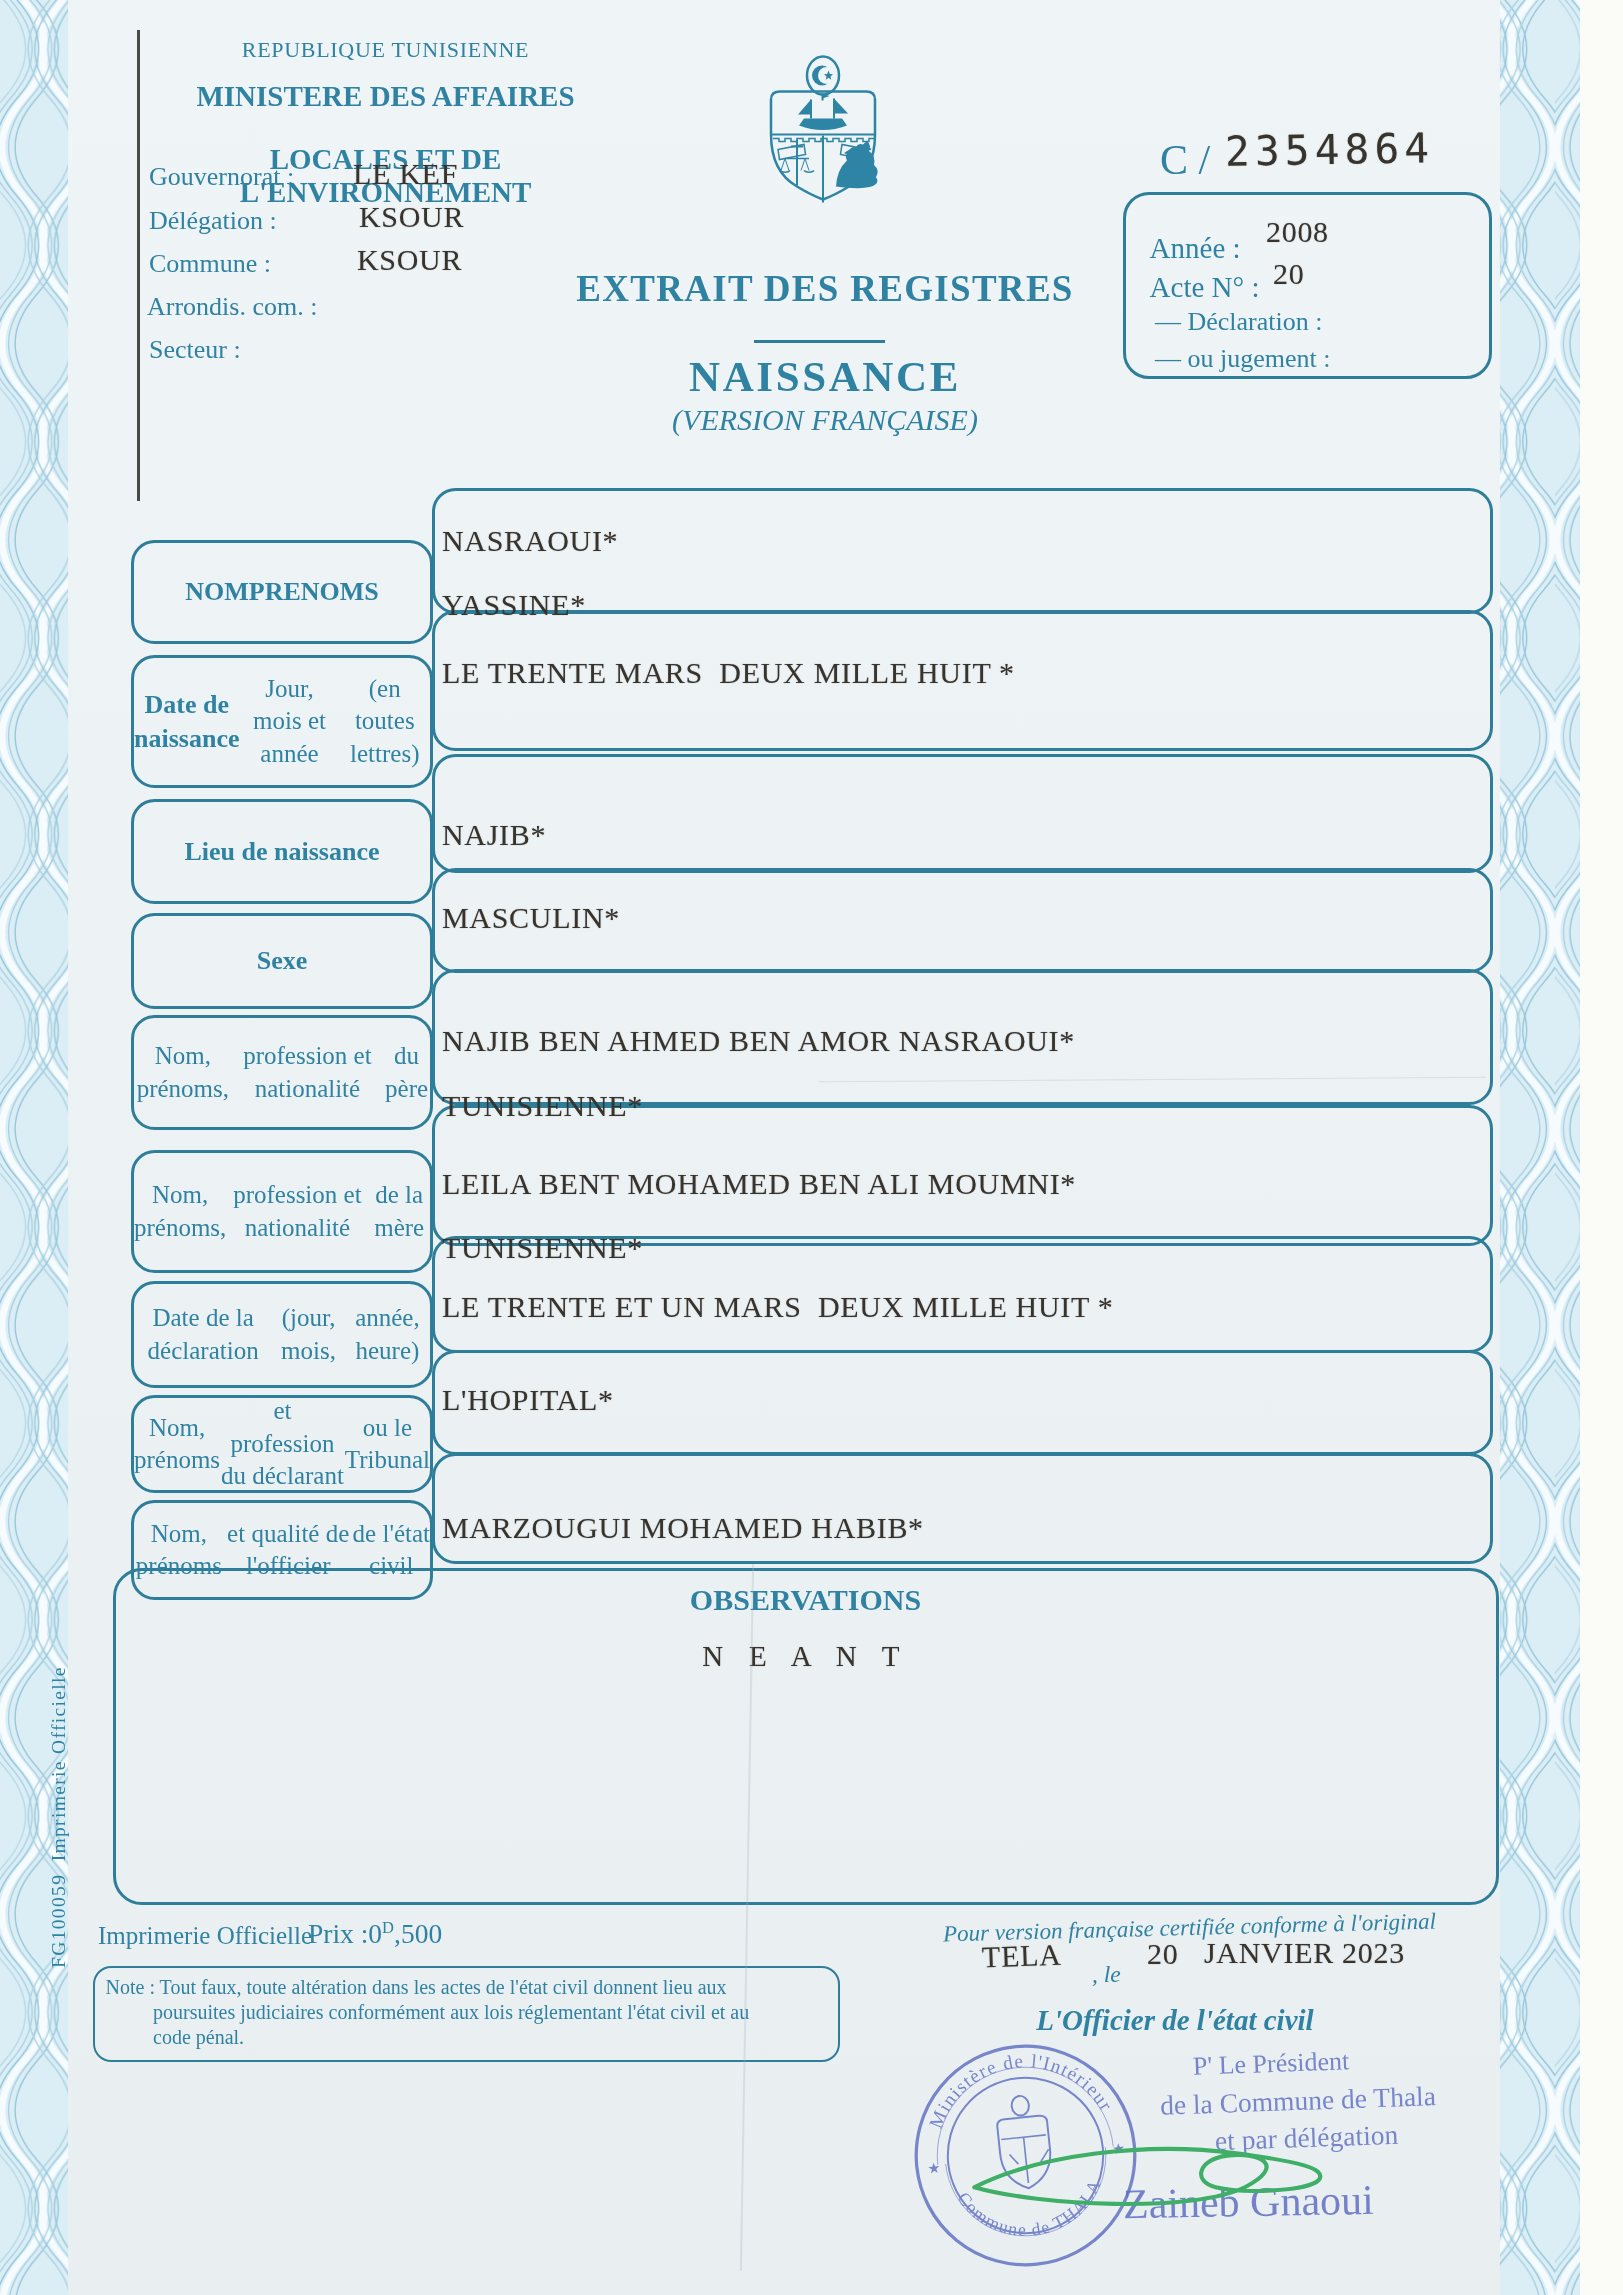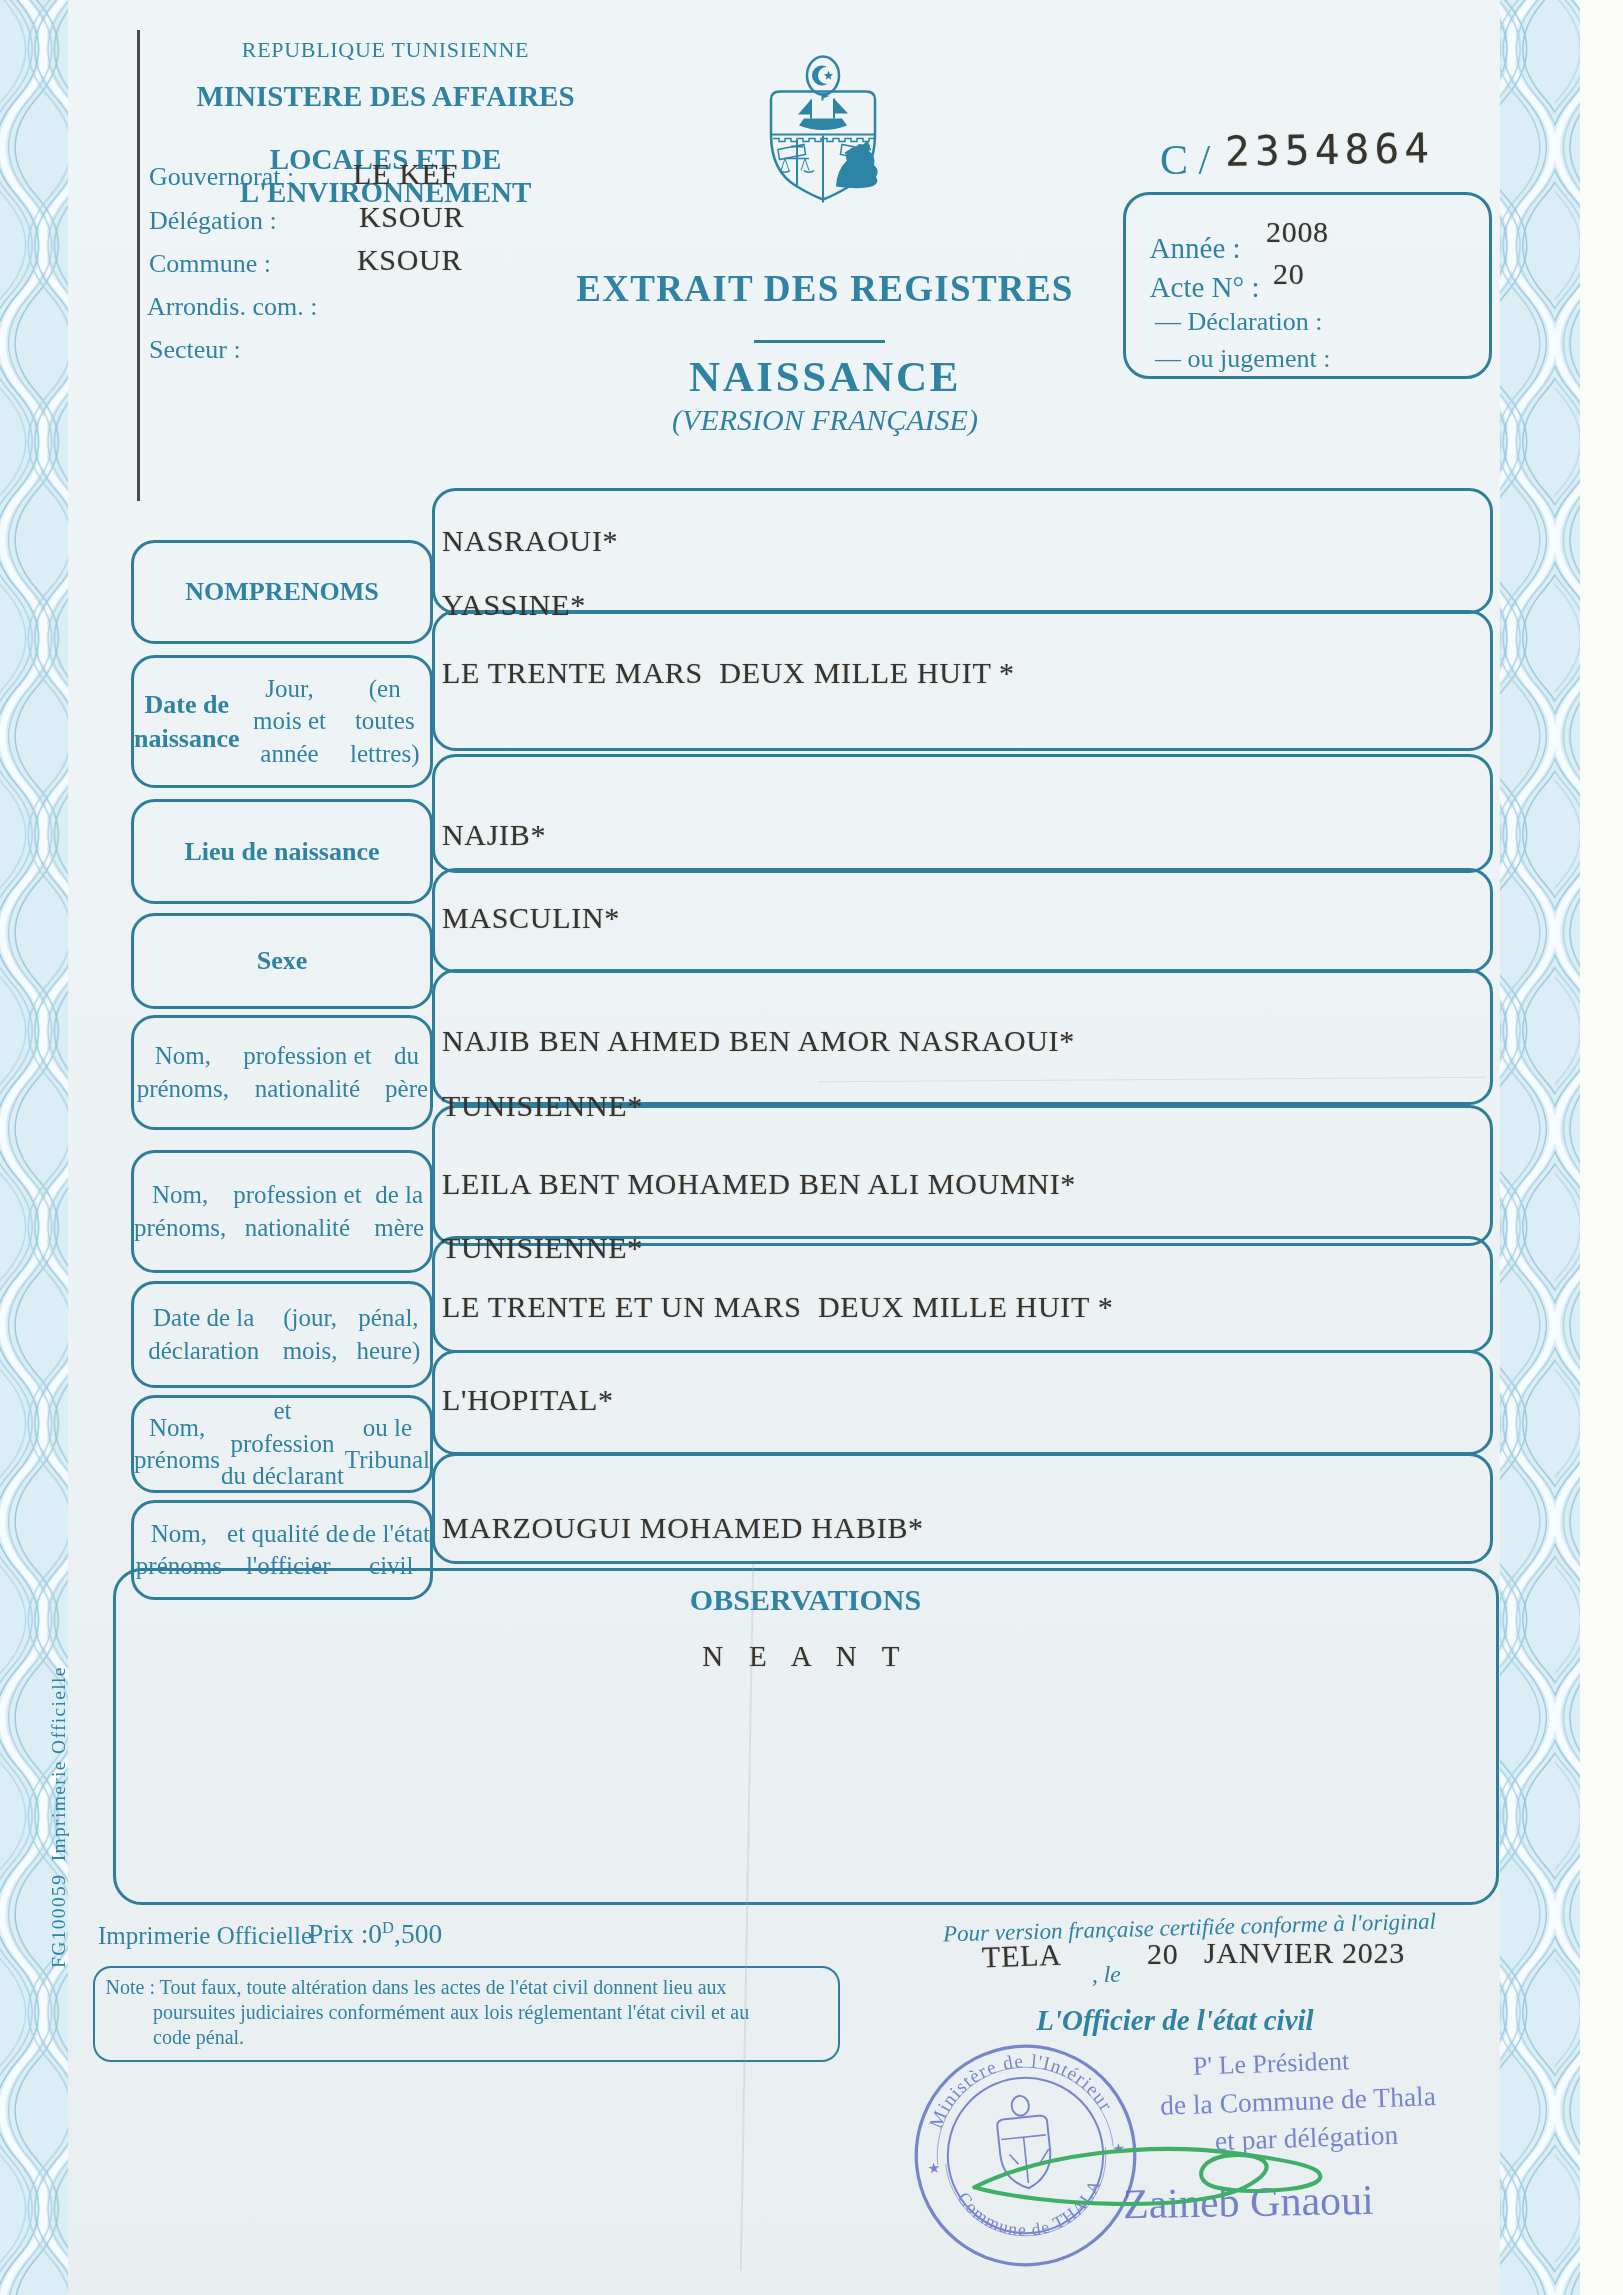--- a/index.html
+++ b/index.html
@@ -168,21 +168,21 @@
     <div class="lbl">profession et nationalité</div>
     <div class="lbl">de la mère</div>
   </div>
   <div class="valbox" style="top:1105px;height:135px"></div>
   <div class="val stamp" style="left:442px;top:1159px">LEILA BENT MOHAMED BEN ALI MOUMNI*</div>
   <div class="val stamp" style="left:442px;top:1223px">TUNISIENNE*</div>
 
   <div class="lblbox" style="top:1241px;height:101px">
     <div class="lbl">Date de la déclaration</div>
     <div class="lbl">(jour, mois,</div>
-    <div class="lbl">pénal, heure)</div>
+    <div class="lbl">année, heure)</div>
   </div>
   <div class="valbox" style="top:1236px;height:111px"></div>
   <div class="val stamp" style="left:442px;top:1282px">LE TRENTE ET UN MARS  DEUX MILLE HUIT *</div>
 
   <div class="lblbox" style="top:1355px;height:92px">
     <div class="lbl">Nom, prénoms</div>
     <div class="lbl">et profession du déclarant</div>
     <div class="lbl">ou le Tribunal</div>
   </div>
   <div class="valbox" style="top:1350px;height:99px"></div>

